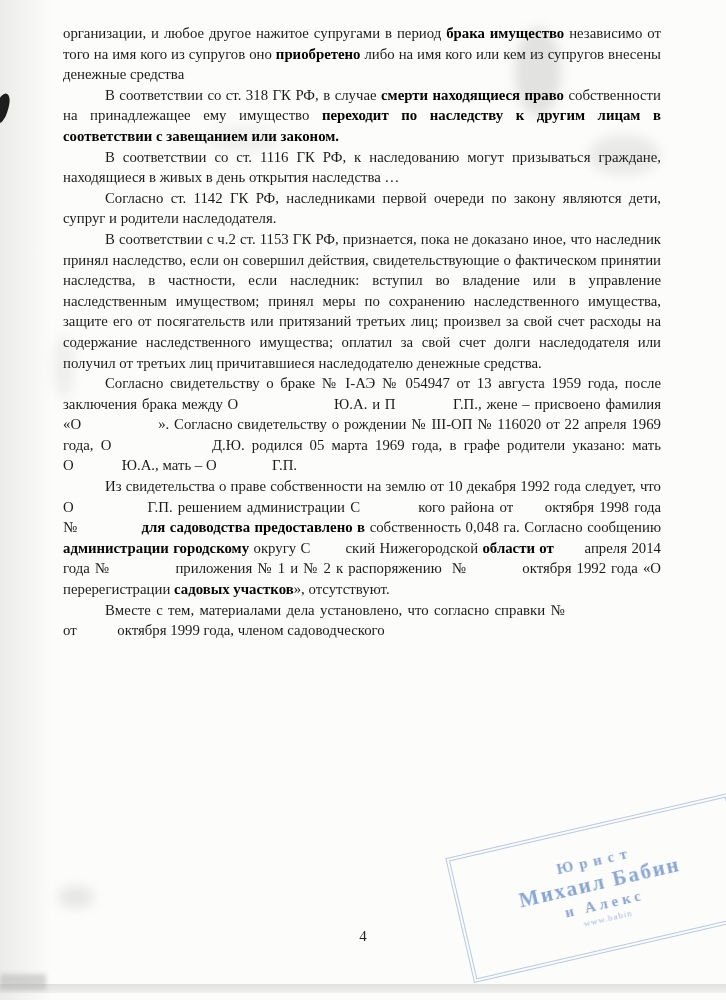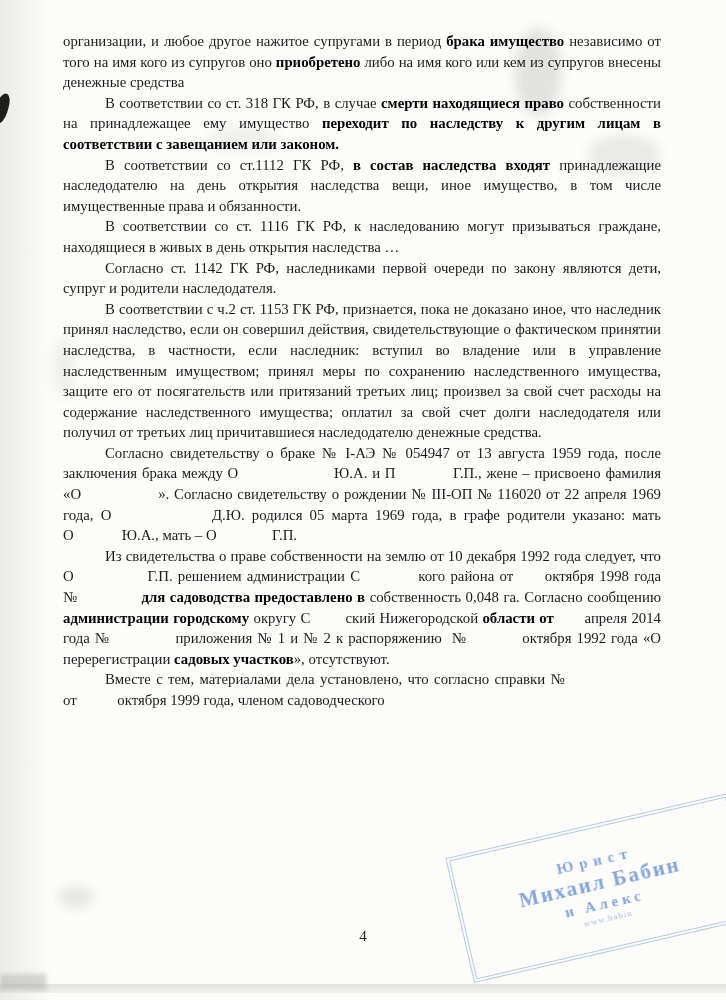--- a/index.html
+++ b/index.html
@@ -12,21 +12,21 @@
     position:absolute;left:0;top:0;width:726px;height:1000px;
     background:#fcfcfa;overflow:hidden;
   }
   
   .page::before{
     content:'';position:absolute;left:0;top:0;width:52px;height:100%;
     background:linear-gradient(to right,rgba(175,175,172,.22),rgba(175,175,172,0));
     pointer-events:none;
   }
   .text-block{
-    position:absolute;left:63px;top:31px;width:598px;z-index:2;
+    position:absolute;left:63px;top:23px;width:598px;z-index:2;
     color:#1b1b1b;font-size:14.8px;line-height:20.6px;text-align:justify;
   }
   .para{margin:0;text-indent:42px;}
   .para.no-indent{text-indent:0;}
   .bold{font-weight:bold;color:#050505;}
   .page-number{
     position:absolute;left:0;top:928px;width:726px;z-index:2;
     text-align:center;color:#222;font-size:15px;
   }
   
@@ -69,21 +69,20 @@
   <div class="stamp" style="color: rgb(106, 144, 206);">
     <span class="stamp-l1">Юрист</span>
     <span class="stamp-l2">Михаил Бабин</span>
     <span class="stamp-l3">и Алекс</span>
     <span class="stamp-l4">www.babin</span>
   </div>
 
   <div class="text-block">
       <p class="para no-indent"><span>организации, и любое другое нажитое супругами в период </span><span class="bold">брака имущество</span><span> независимо от того на имя кого из супругов оно </span><span class="bold">приобретено</span><span> либо на имя кого или кем из супругов внесены денежные средства</span></p>
       <p class="para"><span>В соответствии со ст. 318 ГК РФ, в случае </span><span class="bold">смерти находящиеся право</span><span> собственности на принадлежащее ему имущество </span><span class="bold">переходит по наследству к</span><span class="bold"> другим лицам в соответствии с завещанием или законом.</span></p>
-      <p class="para"><span>В соответствии со ст.1112 ГК РФ, </span><span class="bold">в состав наследства входят</span><span> принадлежащие наследодателю на день открытия наследства вещи, иное имущество, в том числе имущественные права и обязанности.</span></p>
       <p class="para"><span>В соответствии со ст. 1116 ГК РФ, к наследованию могут призываться граждане, находящиеся в живых в день открытия наследства …</span></p>
       <p class="para"><span>Согласно ст. 1142 ГК РФ, наследниками первой очереди по закону являются дети, супруг и родители наследодателя.</span></p>
       <p class="para"><span>В соответствии с ч.2 ст. 1153 ГК РФ, признается, пока не доказано иное, что наследник принял наследство, если он совершил действия, свидетельствующие о фактическом принятии наследства, в частности,  если наследник: вступил во владение или в управление наследственным имуществом; принял меры по сохранению наследственного имущества, защите его от посягательств или притязаний третьих лиц; произвел за свой счет расходы на содержание наследственного имущества; оплатил за свой счет долги наследодателя или получил от третьих лиц причитавшиеся наследодателю денежные средства.</span></p>
       <p class="para"><span>Согласно свидетельству о браке № I-АЭ № 054947 от 13 августа 1959 года, после заключения брака между О&nbsp;&nbsp;&nbsp;&nbsp;&nbsp;&nbsp;&nbsp;&nbsp;&nbsp;&nbsp;&nbsp;&nbsp;&nbsp;&nbsp;&nbsp;&nbsp;&nbsp;&nbsp;&nbsp;&nbsp;Ю.А. и П&nbsp;&nbsp;&nbsp;&nbsp;&nbsp;&nbsp;&nbsp;&nbsp;&nbsp;&nbsp;&nbsp;&nbsp;Г.П., жене – присвоено фамилия «О&nbsp;&nbsp;&nbsp;&nbsp;&nbsp;&nbsp;&nbsp;&nbsp;&nbsp;&nbsp;&nbsp;&nbsp;&nbsp;&nbsp;&nbsp;&nbsp;». Согласно свидетельству о рождении № III-ОП № 116020 от 22 апреля 1969 года, О&nbsp;&nbsp;&nbsp;&nbsp;&nbsp;&nbsp;&nbsp;&nbsp;&nbsp;&nbsp;&nbsp;&nbsp;&nbsp;&nbsp;Д.Ю. родился 05 марта 1969 года, в графе родители указано: мать О&nbsp;&nbsp;&nbsp;&nbsp;&nbsp;&nbsp;&nbsp;&nbsp;&nbsp;&nbsp;&nbsp;&nbsp;&nbsp;Ю.А., мать – О&nbsp;&nbsp;&nbsp;&nbsp;&nbsp;&nbsp;&nbsp;&nbsp;&nbsp;&nbsp;&nbsp;&nbsp;&nbsp;&nbsp;&nbsp;Г.П.</span></p>
       <p class="para"><span>Из свидетельства о праве собственности на землю от 10 декабря 1992 года следует, что О&nbsp;&nbsp;&nbsp;&nbsp;&nbsp;&nbsp;&nbsp;&nbsp;&nbsp;&nbsp;&nbsp;&nbsp;&nbsp;&nbsp;Г.П. решением администрации С&nbsp;&nbsp;&nbsp;&nbsp;&nbsp;&nbsp;&nbsp;&nbsp;&nbsp;&nbsp;&nbsp;кого района от &nbsp;&nbsp;&nbsp;&nbsp;&nbsp;октября 1998 года №&nbsp;&nbsp;&nbsp;&nbsp;&nbsp;&nbsp;&nbsp;&nbsp;&nbsp;&nbsp;&nbsp;&nbsp;&nbsp; </span><span class="bold">для садоводства предоставлено в</span><span> собственность 0,048 га. Согласно сообщению </span><span class="bold">администрации городскому</span><span> округу С&nbsp;&nbsp;&nbsp;&nbsp;&nbsp;&nbsp;&nbsp;&nbsp;ский Нижегородской </span><span class="bold">области от</span><span> &nbsp;&nbsp;&nbsp;&nbsp;&nbsp;&nbsp;апреля 2014 года №&nbsp;&nbsp;&nbsp;&nbsp;&nbsp;&nbsp;&nbsp;&nbsp;&nbsp;&nbsp;&nbsp;&nbsp; приложения № 1 и № 2 к распоряжению &nbsp;№&nbsp;&nbsp;&nbsp;&nbsp;&nbsp;&nbsp;&nbsp;&nbsp;&nbsp;&nbsp; октября 1992 года «О перерегистрации </span><span class="bold">садовых участков</span><span>», отсутствуют.</span></p>
       <p class="para"><span>Вместе с тем, материалами дела  установлено, что согласно справки №&nbsp;&nbsp;&nbsp;&nbsp;&nbsp;&nbsp;&nbsp;&nbsp;&nbsp;&nbsp;&nbsp;&nbsp;&nbsp;&nbsp;&nbsp;&nbsp;&nbsp;&nbsp; от&nbsp;&nbsp;&nbsp;&nbsp;&nbsp;&nbsp;&nbsp;&nbsp;&nbsp;&nbsp; октября 1999 года, членом садоводческого</span></p>
     </div>
 
   <div class="page-number">4</div>
 

